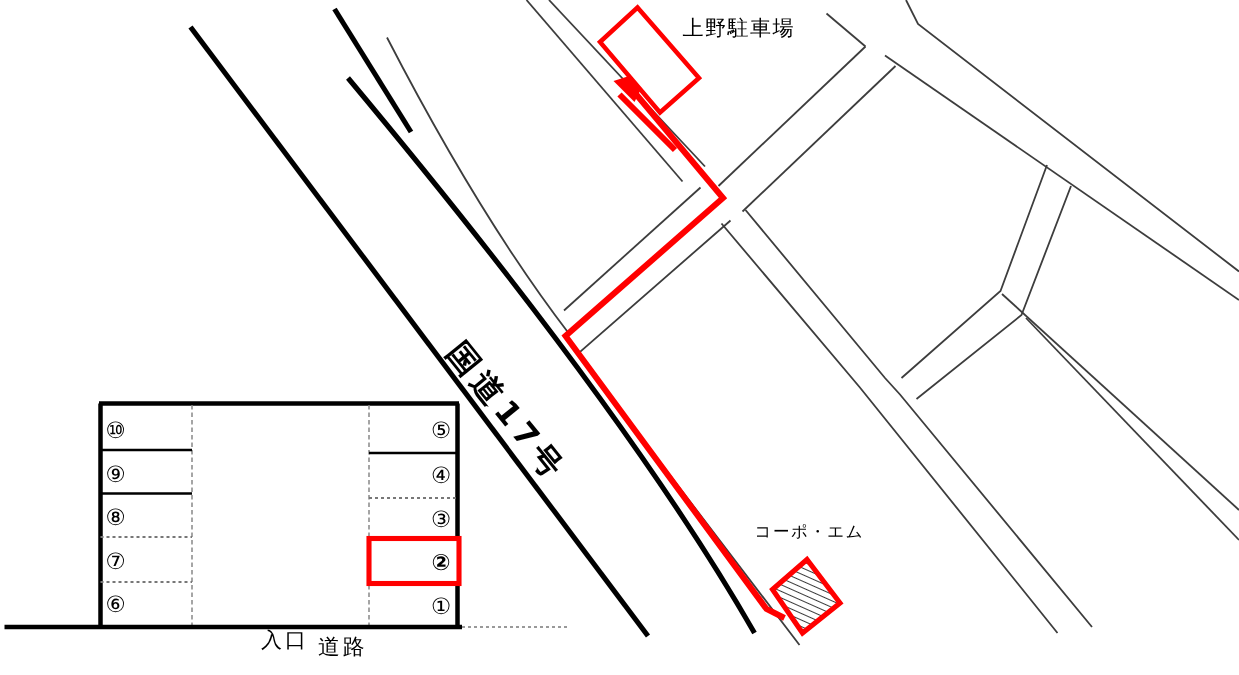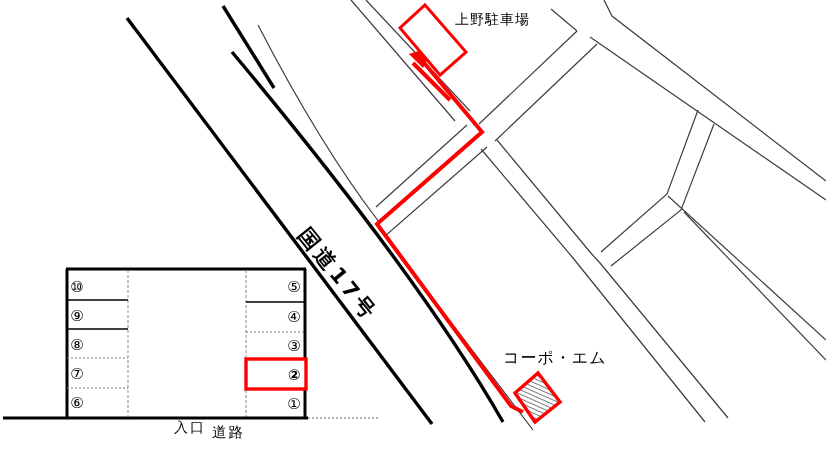--- a/index.html
+++ b/index.html
@@ -7,21 +7,21 @@
     position:relative;width:826px;height:450px;background:#ffffff;overflow:hidden;
     font-family:"DejaVu Sans","Liberation Sans",sans-serif;color:#000;
   }
   #canvas svg{position:absolute;left:0;top:0;}
   .lbl{position:absolute;white-space:nowrap;line-height:1.1;}
   .lbl-parking{left:455px;top:12px;font-size:14px;letter-spacing:1px;}
   .lbl-route{
     left:311px;top:224px;font-size:21px;font-weight:bold;letter-spacing:4px;
     transform:rotate(51deg);transform-origin:0 0;
   }
-  .lbl-building{left:503px;top:349px;font-size:16px;letter-spacing:1px;}
+  .lbl-building{left:503px;top:349px;font-size:11px;letter-spacing:1px;}
   .lbl-entrance{left:174px;top:420px;font-size:14px;letter-spacing:2px;}
   .lbl-road{left:212px;top:425px;font-size:14.5px;letter-spacing:2px;}
   .stall{position:absolute;font-size:15px;width:18px;text-align:center;}
   .sl{left:68px;} .sr{left:285px;}
   .s0{top:278px;} .s1{top:307px;} .s2{top:336px;} .s3{top:365px;} .s4{top:394px;}
   .r0{top:278px;} .r1{top:308px;} .r2{top:337px;} .r3{top:366px;font-weight:bold;} .r4{top:395px;}
 </style>
 </head>
 <body>
 

